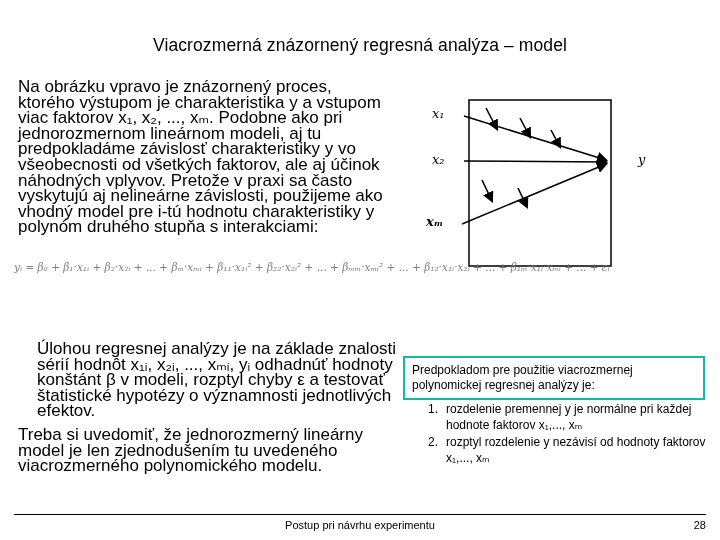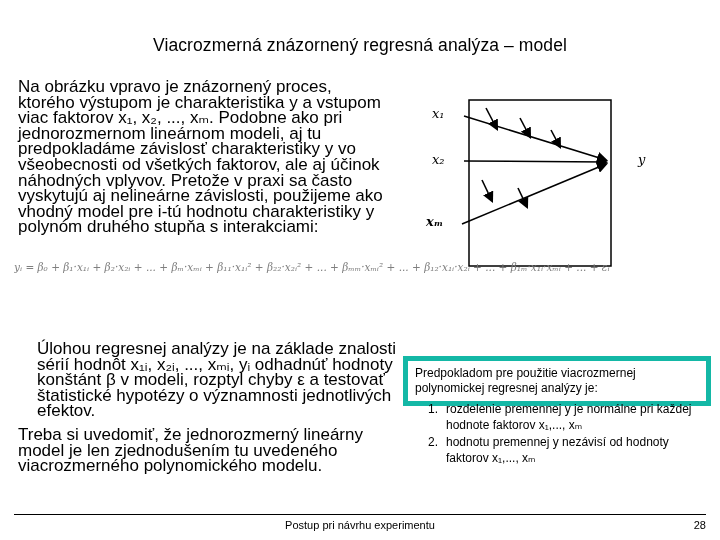--- a/index.html
+++ b/index.html
@@ -20,21 +20,21 @@
     font-size:10.5px;color:#7f7f7f;white-space:nowrap;overflow:hidden;
   }
   .diagram{position:absolute;left:424px;top:96px;width:262px;height:180px;}
   .diagram svg{position:absolute;left:0;top:0;}
   .dlabel{position:absolute;font-family:"DejaVu Serif","DejaVu Sans",serif;font-style:italic;font-size:13px;}
   .dl-x1{left:8px;top:10px;}
   .dl-x2{left:8px;top:56px;}
   .dl-xm{left:2px;top:118px;font-weight:bold;}
   .dl-y{left:214px;top:56px;}
   .assumption-box{
-    position:absolute;left:403px;top:356px;width:284px;border:5px solid #14b8a6;
+    position:absolute;left:403px;top:356px;width:284px;border:2px solid #14b8a6;
     padding:5px 7px;font-size:12px;line-height:15px;
   }
   .assumption-list{position:absolute;left:428px;top:402px;width:278px;font-size:12px;line-height:15.6px;}
   .assumption-item{display:flex;margin-bottom:2px;}
   .assumption-item .num{width:18px;flex:none;}
   .footer-line{position:absolute;left:14px;top:514px;width:692px;border-top:1px solid #000;height:0;}
   .footer-text{position:absolute;left:0;top:519px;width:720px;text-align:center;font-size:11px;}
   .page-number{position:absolute;left:672px;top:519px;width:34px;text-align:right;font-size:11px;}
 </style>
 </head>
@@ -78,21 +78,21 @@
     <span>Predpokladom pre použitie viacrozmernej polynomickej regresnej analýzy je:</span>
   </div>
 
   <div class="assumption-list">
     <div class="assumption-item">
       <span class="num">1.</span>
       <span class="litext">rozdelenie premennej y je normálne pri každej hodnote faktorov x₁,..., xₘ</span>
     </div>
     <div class="assumption-item">
       <span class="num">2.</span>
-      <span class="litext">hodnotu premennej y nezávisí od hodnoty faktorov x₁,..., xₘ</span>
+      <span class="litext">rozptyl rozdelenie y nezávisí od hodnoty faktorov x₁,..., xₘ</span>
     </div>
   </div>
 
   <div class="p p4">Treba si uvedomiť, že jednorozmerný lineárny model je len zjednodušením tu uvedeného viacrozmerného polynomického modelu.</div>
 
   <div class="footer-line"></div>
   <div class="footer-text">Postup pri návrhu experimentu</div>
   <div class="page-number">28</div>
 
 </div>

